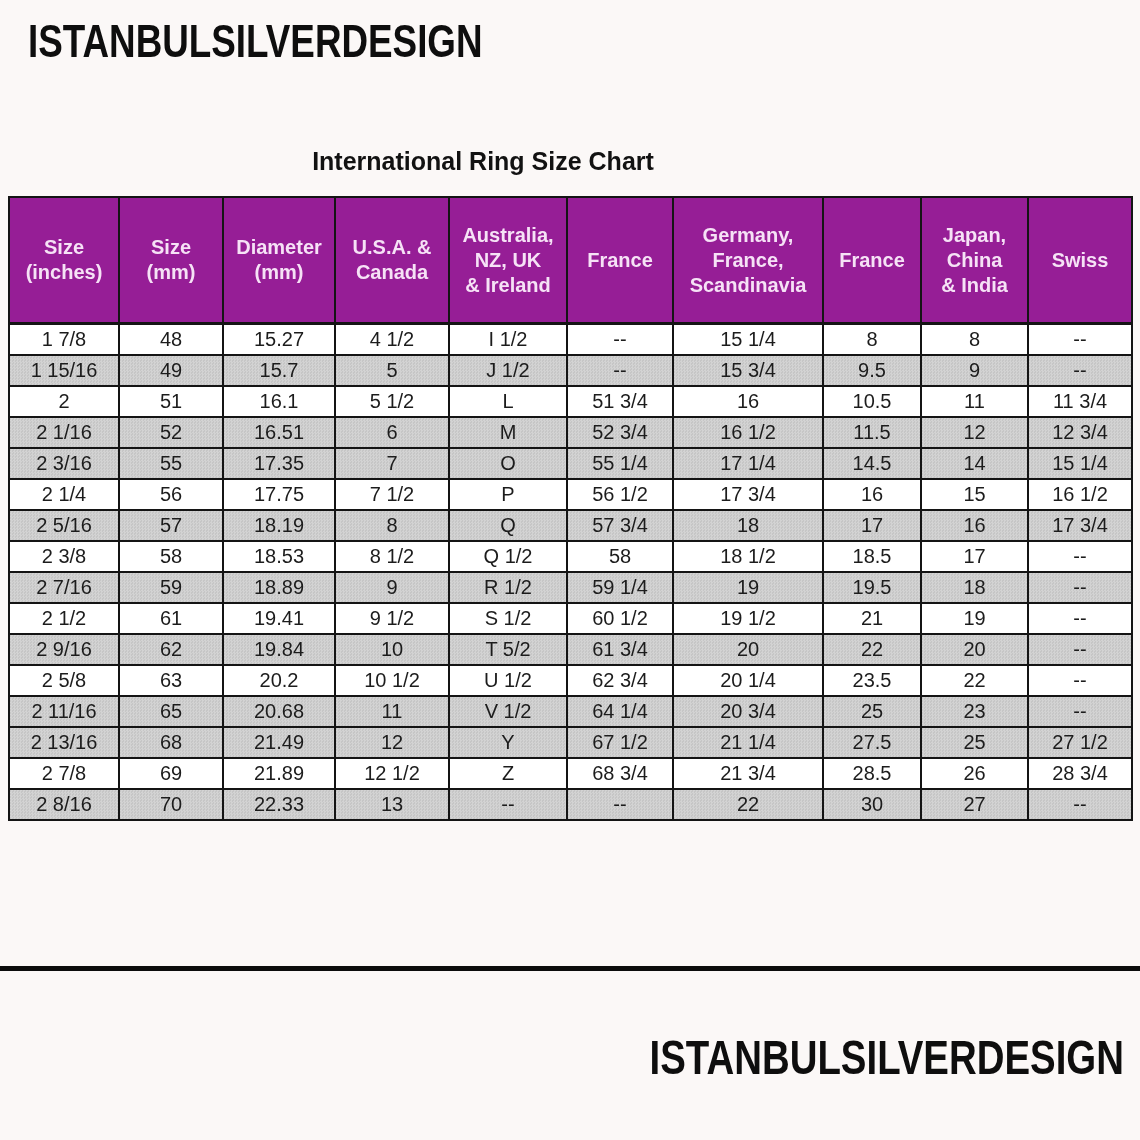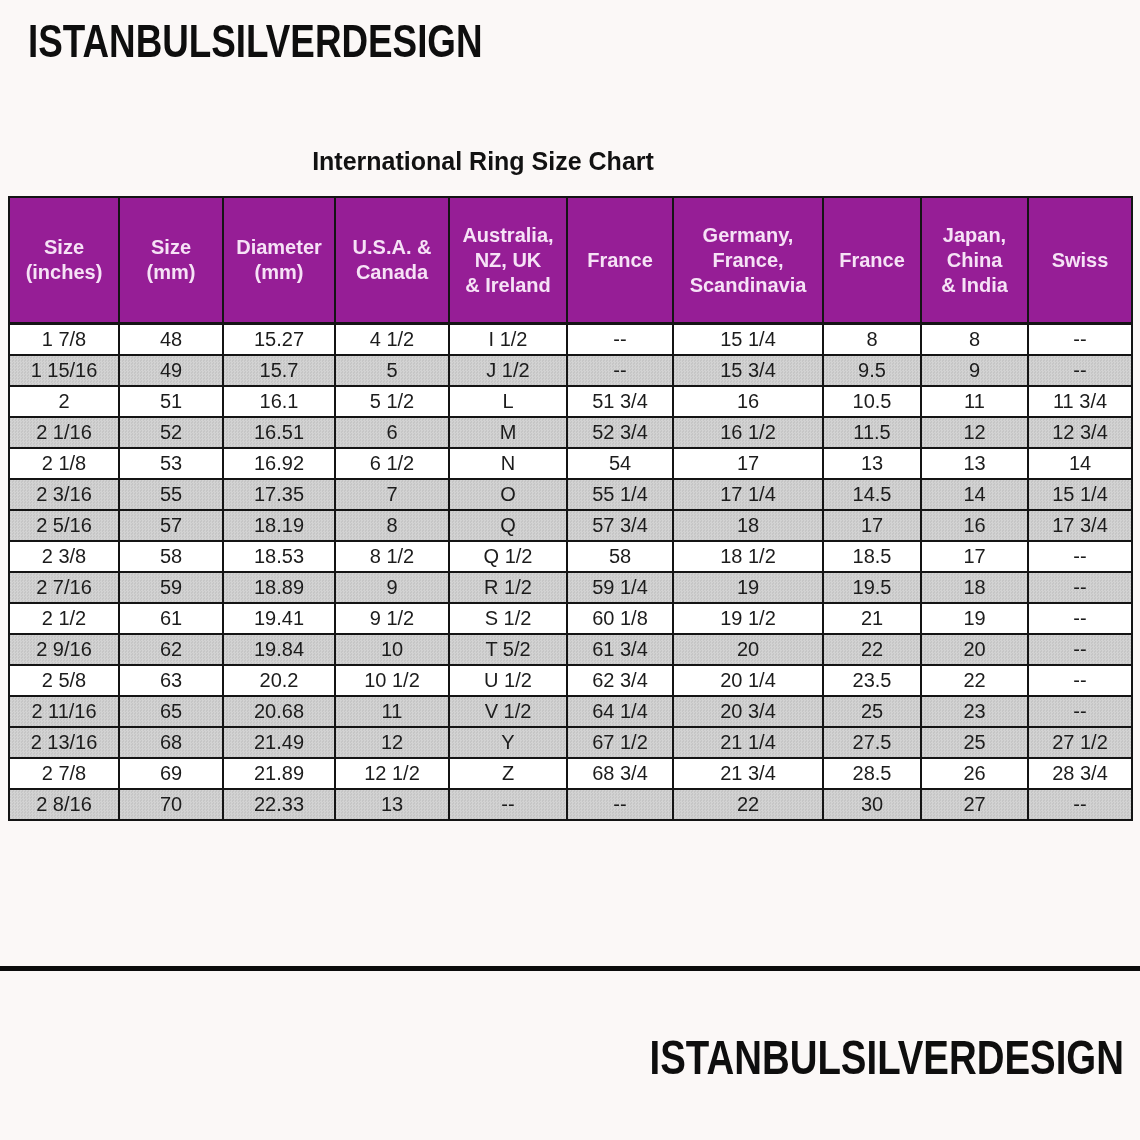--- a/index.html
+++ b/index.html
@@ -175,44 +175,44 @@
         <td>52</td>
         <td>16.51</td>
         <td>6</td>
         <td>M</td>
         <td>52 3/4</td>
         <td>16 1/2</td>
         <td>11.5</td>
         <td>12</td>
         <td>12 3/4</td>
       </tr>
-      <tr>
-        <td>2 1/8</td>
-        <td>53</td>
-        <td>16.92</td>
-        <td>6 1/2</td>
-        <td>N</td>
-        <td>54</td>
-        <td>17</td>
-        <td>13</td>
-        <td>13</td>
-        <td>14</td>
-      </tr>
       <tr class="shaded">
         <td>2 3/16</td>
         <td>55</td>
         <td>17.35</td>
         <td>7</td>
         <td>O</td>
         <td>55 1/4</td>
         <td>17 1/4</td>
         <td>14.5</td>
         <td>14</td>
         <td>15 1/4</td>
       </tr>
+      <tr>
+        <td>2 1/4</td>
+        <td>56</td>
+        <td>17.75</td>
+        <td>7 1/2</td>
+        <td>P</td>
+        <td>56 1/2</td>
+        <td>17 3/4</td>
+        <td>16</td>
+        <td>15</td>
+        <td>16 1/2</td>
+      </tr>
       <tr class="shaded">
         <td>2 5/16</td>
         <td>57</td>
         <td>18.19</td>
         <td>8</td>
         <td>Q</td>
         <td>57 3/4</td>
         <td>18</td>
         <td>17</td>
         <td>16</td>
@@ -241,21 +241,21 @@
         <td>19.5</td>
         <td>18</td>
         <td>--</td>
       </tr>
       <tr>
         <td>2 1/2</td>
         <td>61</td>
         <td>19.41</td>
         <td>9 1/2</td>
         <td>S 1/2</td>
-        <td>60 1/8</td>
+        <td>60 1/2</td>
         <td>19 1/2</td>
         <td>21</td>
         <td>19</td>
         <td>--</td>
       </tr>
       <tr class="shaded">
         <td>2 9/16</td>
         <td>62</td>
         <td>19.84</td>
         <td>10</td>

